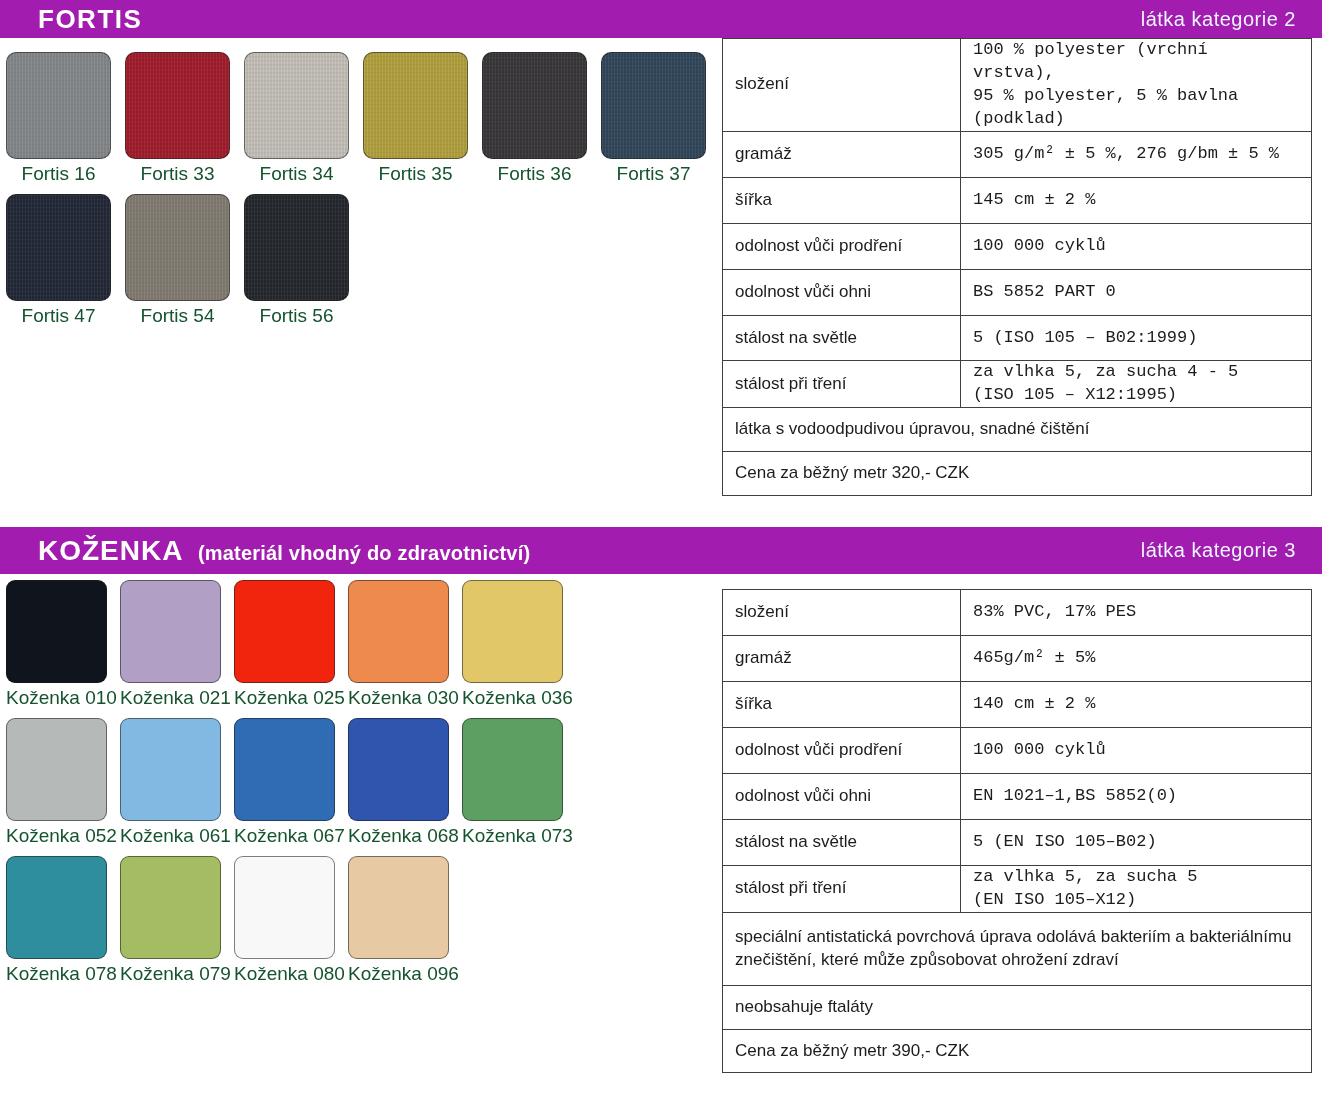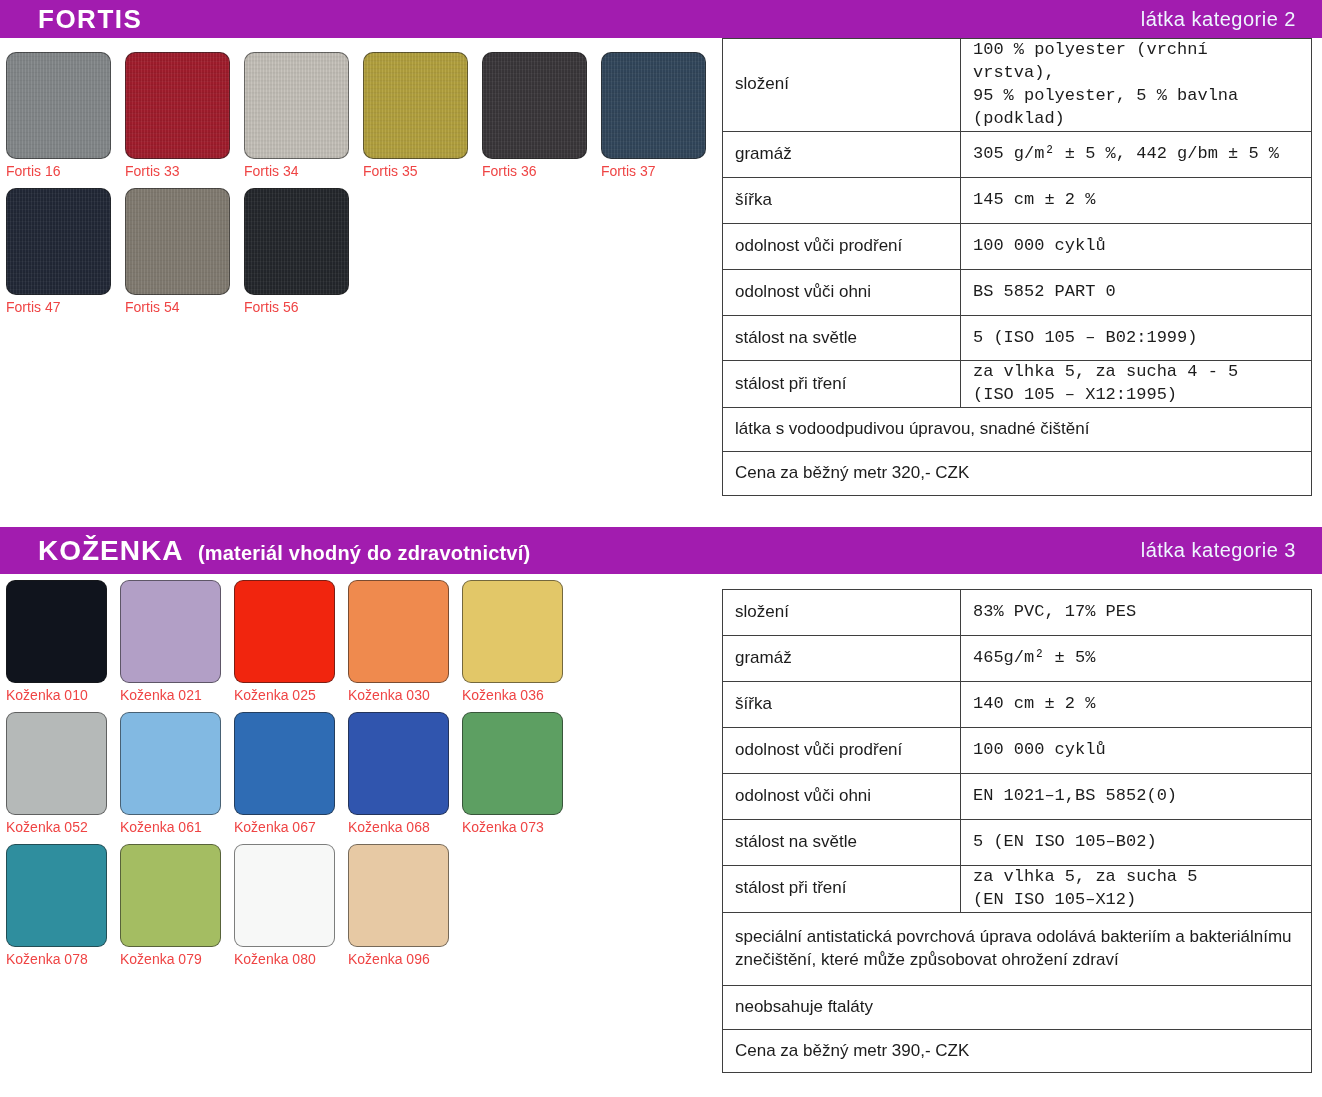--- a/index.html
+++ b/index.html
@@ -28,21 +28,21 @@
     height: 107px; width: 100%;
     border: 1px solid rgba(25,25,25,0.55);
     border-radius: 10px;
   }
   .fabric {
     background-image:
       repeating-linear-gradient(90deg, rgba(255,255,255,0.10) 0px, rgba(255,255,255,0) 1px, rgba(0,0,0,0.10) 2px, rgba(0,0,0,0) 3px),
       repeating-linear-gradient(0deg, rgba(255,255,255,0.08) 0px, rgba(0,0,0,0.07) 1px, rgba(0,0,0,0) 2px, rgba(255,255,255,0) 4px);
   }
   .swatch-label {
-    font-size: 14px; color: #ef4444;
+    text-align: center; font-size: 19px; color: #14532d;
     margin: 4px 0 5px; white-space: nowrap;
   }
   .kozenka-swatches .swatch-cell { width: 101px; }
   .kozenka-swatches .swatch { height: 103px; border-radius: 9px; }
   .kozenka-swatches { padding-top: 6px; }
   .kozenka-swatches .swatch-row { gap: 13px; }
 
   .spec-table {
     flex: 1; margin-right: 10px;
     border: 1px solid #3f3f3f;
@@ -115,21 +115,21 @@
 
     <div class="spec-table">
       <div class="spec-row">
         <div class="spec-label">složení</div>
         <div class="spec-value">100 % polyester (vrchní vrstva),
 95 % polyester, 5 % bavlna
 (podklad)</div>
       </div>
       <div class="spec-row">
         <div class="spec-label">gramáž</div>
-        <div class="spec-value">305 g/m² ± 5 %, 442 g/bm ± 5 %</div>
+        <div class="spec-value">305 g/m² ± 5 %, 276 g/bm ± 5 %</div>
       </div>
       <div class="spec-row">
         <div class="spec-label">šířka</div>
         <div class="spec-value">145 cm ± 2 %</div>
       </div>
       <div class="spec-row">
         <div class="spec-label">odolnost vůči prodření</div>
         <div class="spec-value">100 000 cyklů</div>
       </div>
       <div class="spec-row">

